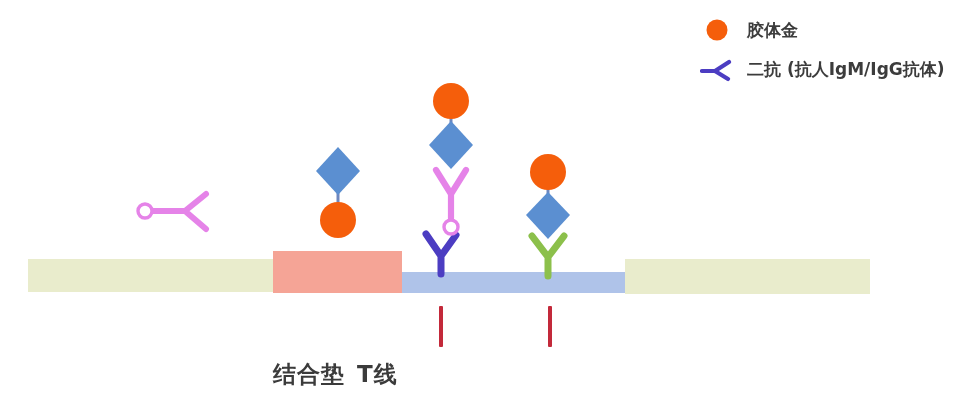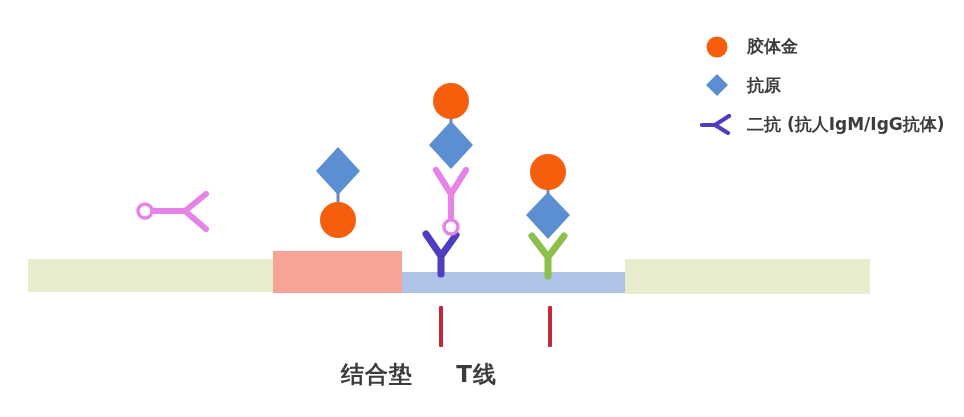--- a/index.html
+++ b/index.html
@@ -17,34 +17,34 @@
   .pad       { left: 273px; top: 251px; width: 129px; height: 42px; background: #F5A496; }
   .membrane  { left: 402px; top: 272px; width: 223px; height: 21px; background: #AFC3E9; }
 
   
   .tick { position: absolute; top: 306px; width: 4px; height: 41px; background: #C3293A; border-radius: 1px; }
   .tick-t { left: 439px; }
   .tick-c { left: 548px; }
 
   
   .strip-label {
-    position: absolute; top: 359px; width: 140px; text-align: right;
+    position: absolute; top: 359px; width: 140px; text-align: left;
     font-size: 23px; font-weight: 700; color: #3B3B3B; letter-spacing: 1px;
     white-space: nowrap;
   }
   .label-pad { left: 273px; }
   .label-t   { left: 357px; }
   .label-c   { left: 483px; }
 
   
   .molecules { position: absolute; left: 0; top: 0; }
 
   
   .legend { position: absolute; left: 692px; top: 19px; }
-  .legend-row { display: flex; align-items: flex-end; height: 39px; }
+  .legend-row { display: flex; align-items: flex-start; height: 39px; }
   .legend-icon { width: 50px; display: flex; justify-content: center; align-items: center; flex: none; }
   .legend-label {
     margin-left: 5px; font-size: 17px; font-weight: 600; color: #3C3C3C; white-space: nowrap;
   }
 </style>
 </head>
 <body>
 
 <div class="stage">
 
@@ -93,28 +93,20 @@
 
     <div class="legend-row">
       <span class="legend-icon">
         <svg width="22" height="22" viewBox="0 0 22 22">
           <circle cx="11" cy="11" r="10.5" fill="#F55E0B"></circle>
         </svg>
       </span>
       <span class="legend-label">胶体金</span>
     </div>
 
-    <div class="legend-row">
-      <span class="legend-icon">
-        <svg width="24" height="24" viewBox="0 0 24 24">
-          <polygon points="12,1 23,12 12,23 1,12" fill="#5B8FD1"></polygon>
-        </svg>
-      </span>
-      <span class="legend-label">抗原</span>
-    </div>
 
 
     <div class="legend-row">
       <span class="legend-icon">
         <svg width="34" height="24" viewBox="0 0 34 24">
           <path d="M2 13 H15 M15 13 L29 4 M15 13 L28 21" fill="none" stroke="#4C3DC2" stroke-width="4.2" stroke-linecap="round" stroke-linejoin="round"></path>
         </svg>
       </span>
       <span class="legend-label">二抗 (抗人IgM/IgG抗体)</span>
     </div>

